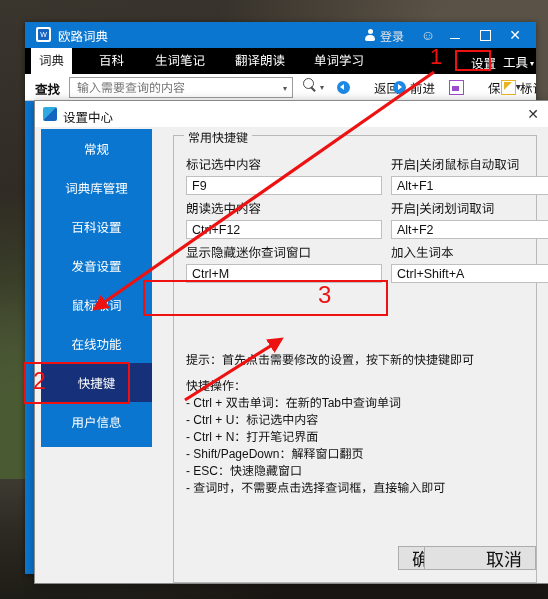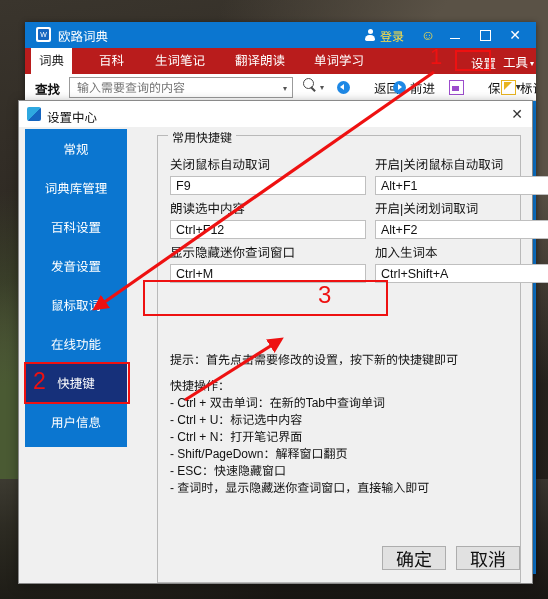--- a/index.html
+++ b/index.html
@@ -39,35 +39,35 @@
     background:#ffffff;border-radius:2px;
     display:flex;align-items:center;justify-content:center;
   }
   #app-icon i{
     display:block;width:11px;height:11px;background:#1565c0;border-radius:1px;
     font-style:normal;color:#fff;font-size:7px;line-height:11px;text-align:center;
   }
   #app-title{
     position:absolute;left:33px;top:4px;font-size:12.5px;color:#fff;white-space:nowrap;
   }
-  .tb-right{position:absolute;top:0;height:26px;display:flex;align-items:center;color:#fde047;font-size:12px;}
+  .tb-right{position:absolute;top:0;height:26px;display:flex;align-items:center;color:#e5e5e5;font-size:12px;}
   #login-area{right:132px;gap:4px;}
   #person-icon{width:11px;height:12px;position:relative;display:inline-block;}
   #person-icon:before{content:"";position:absolute;left:3px;top:0;width:5px;height:5px;border-radius:50%;background:#fff;}
   #person-icon:after{content:"";position:absolute;left:0.5px;top:6px;width:10px;height:6px;border-radius:5px 5px 2px 2px;background:#fff;}
   #smiley{right:101px;font-size:14px;line-height:1;}
   .winbtn{position:absolute;top:0;width:30px;height:26px;display:flex;align-items:center;justify-content:center;color:#fff;font-size:12px;}
   #btn-min{right:66px;}
   #btn-max{right:36px;}
   #btn-close{right:6px;font-size:14px;}
   #btn-min .glyph{display:block;width:10px;height:1px;background:#fff;margin-top:6px;}
   #btn-max .glyph{display:block;width:9px;height:9px;border:1px solid #fff;}
 
   
-  #tabstrip{position:relative;height:26px;background:#b91c1c;}
+  #tabstrip{position:relative;height:26px;background:#000000;}
   .tab{
     position:absolute;top:0;height:26px;line-height:26px;font-size:12.5px;color:#fff;
     padding:0 8px;white-space:nowrap;
   }
   .tab.active{background:#ffffff;color:#1a1a1a;}
   #ctl-settings{position:absolute;right:36px;top:4px;font-size:12.5px;color:#fff;padding:1px 4px;}
   #ctl-tools{position:absolute;right:8px;top:4px;font-size:12.5px;color:#fff;}
   #ctl-tools-caret{position:absolute;right:2px;top:11px;color:#fff;font-size:8px;}
 
   
@@ -96,34 +96,34 @@
   #tb-save{left:424px;gap:24px;}
   #tb-mark{left:476px;}
   .sq-save{width:13px;height:13px;background:#fff;border:1.6px solid #9c4dcc;position:relative;display:inline-block;}
   .sq-save:after{content:"";position:absolute;left:2px;top:5px;width:7px;height:5px;background:#9c4dcc;}
   .sq-mark{width:13px;height:13px;background:#fff;border:1.6px solid #e8b420;position:relative;display:inline-block;}
   .sq-mark:after{content:"";position:absolute;left:1.5px;top:1.5px;width:0;height:0;border-left:8px solid #e8b420;border-bottom:8px solid transparent;}
   #tb-more{position:absolute;right:4px;top:7px;font-size:10px;color:#333;letter-spacing:1px;}
 
   
   #settings-dialog{
-    position:absolute;left:18px;top:100px;width:513px;height:482px;
+    position:absolute;left:34px;top:100px;width:513px;height:482px;
     background:#86efac;border:1px solid #8a8a8a;
     box-shadow:0 2px 10px rgba(0,0,0,.35);
   }
   #dlg-titlebar{position:relative;height:26px;background:#ffffff;}
   #dlg-icon{position:absolute;left:8px;top:6px;width:14px;height:14px;border-radius:2px;
             background:linear-gradient(135deg,#2ea8e0 0 50%,#1565c0 50% 100%);}
   #dlg-title{position:absolute;left:28px;top:6px;font-size:12.5px;color:#111;}
   #dlg-close{position:absolute;right:9px;top:4px;font-size:14px;color:#333;line-height:18px;}
   #dlg-body{position:absolute;left:0;top:26px;right:0;bottom:0;background:#f0f0f0;}
 
   
   #dlg-sidebar{
-    position:absolute;left:6px;top:2px;width:102px;height:318px;background:#0b76d0;
+    position:absolute;left:6px;top:2px;width:111px;height:318px;background:#0b76d0;
   }
   .side-item{
     height:39px;display:flex;align-items:center;justify-content:center;
     font-size:12.5px;color:#ffffff;white-space:nowrap;
   }
   .side-item.active{background:#16307a;}
 
   
   #groupbox{
     position:absolute;left:138px;top:8px;width:362px;height:446px;
@@ -145,21 +145,21 @@
   #ops-title{display:block;}
   .op-line{display:block;white-space:nowrap;}
 
   
   .dlg-btn{
     position:absolute;bottom:13px;width:62px;height:22px;background:#e1e1e1;
     border:1px solid #adadad;font-size:18px;color:#111;
     display:flex;align-items:center;justify-content:center;
   }
   #btn-ok{right:86px;}
-  #btn-cancel{right:12px;}
+  #btn-cancel{right:12px;padding-left:48px;}
 
   
   .redbox{position:absolute;border:2px solid #ee1111;box-sizing:border-box;}
   #ann-box-1{left:455px;top:50px;width:36px;height:21px;}
   #ann-box-2{left:24px;top:362px;width:106px;height:42px;}
   #ann-box-3{left:143px;top:280px;width:245px;height:36px;}
   .rednum{position:absolute;color:#ee1111;font-size:22px;font-family:"Liberation Sans",sans-serif;}
   #ann-num-1{left:430px;top:44px;}
   #ann-num-2{left:33px;top:368px;font-size:23px;}
   #ann-num-3{left:318px;top:281px;font-size:24px;}
@@ -275,21 +275,21 @@
         </div>
       <div class="side-item">
           <span>用户信息</span>
         </div>
     </div>
 
     <div id="groupbox">
       <div id="group-legend">常用快捷键</div>
 
       <div class="fld" style="left:12px;top:18px;">
-        <span class="lbl">关闭鼠标自动取词</span>
+        <span class="lbl">标记选中内容</span>
         <div class="inp">F9</div>
       </div>
       <div class="fld" style="left:217px;top:18px;">
         <span class="lbl">开启|关闭鼠标自动取词</span>
         <div class="inp">Alt+F1</div>
       </div>
 
       <div class="fld" style="left:12px;top:62px;">
         <span class="lbl">朗读选中内容</span>
         <div class="inp">Ctrl+F12</div>
@@ -311,21 +311,21 @@
 
       <div id="hint-line">提示：首先点击需要修改的设置，按下新的快捷键即可</div>
 
       <div id="ops-block">
         <span id="ops-title">快捷操作：</span>
         <span class="op-line">- Ctrl + 双击单词：在新的Tab中查询单词</span>
         <span class="op-line">- Ctrl + U：标记选中内容</span>
         <span class="op-line">- Ctrl + N：打开笔记界面</span>
         <span class="op-line">- Shift/PageDown：解释窗口翻页</span>
         <span class="op-line">- ESC：快速隐藏窗口</span>
-        <span class="op-line">- 查词时，显示隐藏迷你查词窗口，直接输入即可</span>
+        <span class="op-line">- 查词时，不需要点击选择查词框，直接输入即可</span>
       </div>
     </div>
 
     <div class="dlg-btn" id="btn-ok">确定</div>
     <div class="dlg-btn" id="btn-cancel">取消</div>
   </div>
 </div>
 
 <div class="redbox" id="ann-box-1"></div>
 <div class="redbox" id="ann-box-2"></div>

